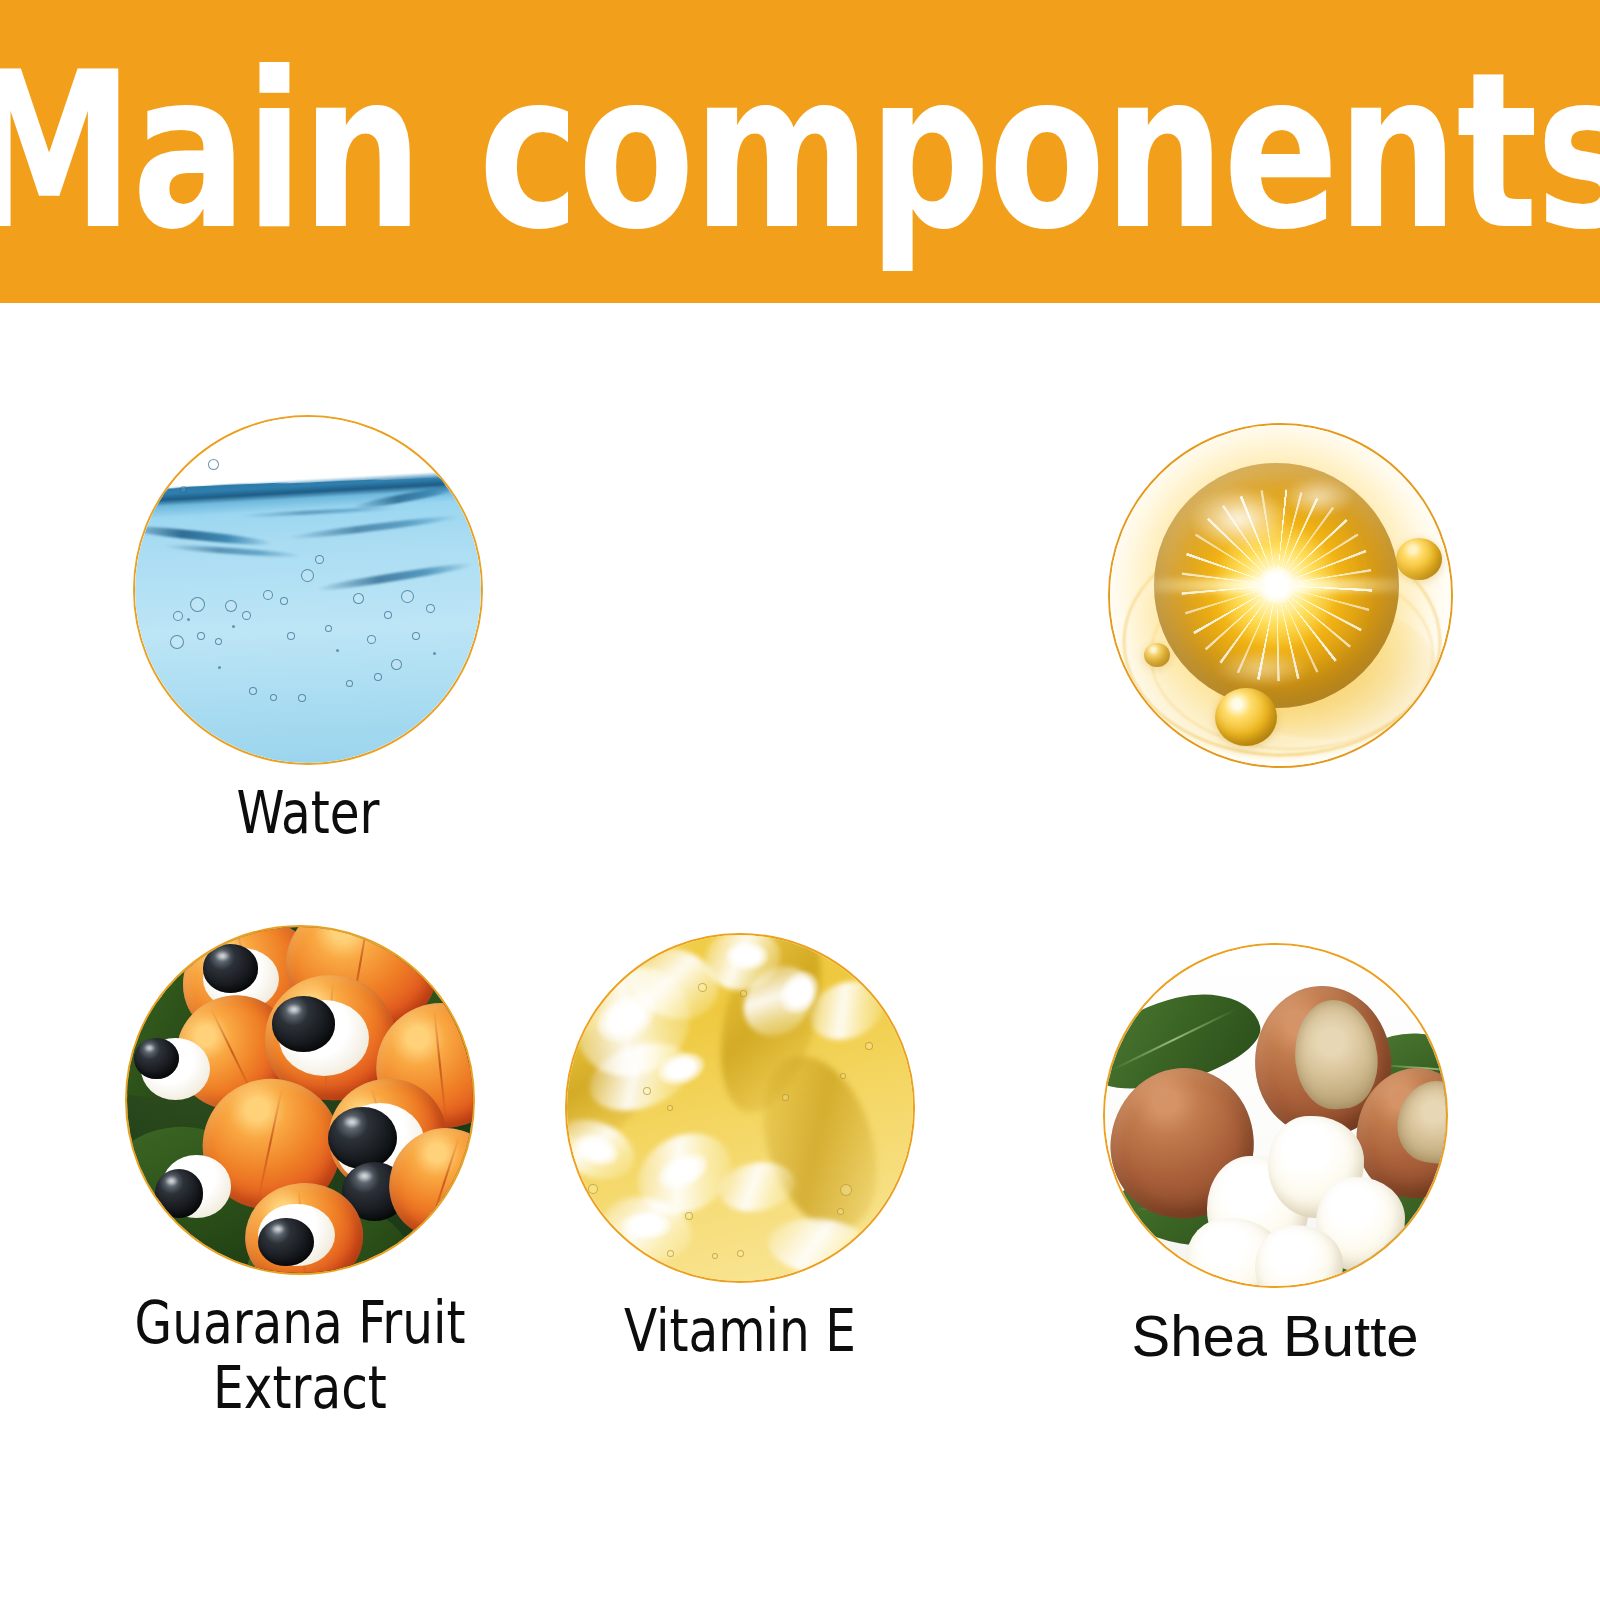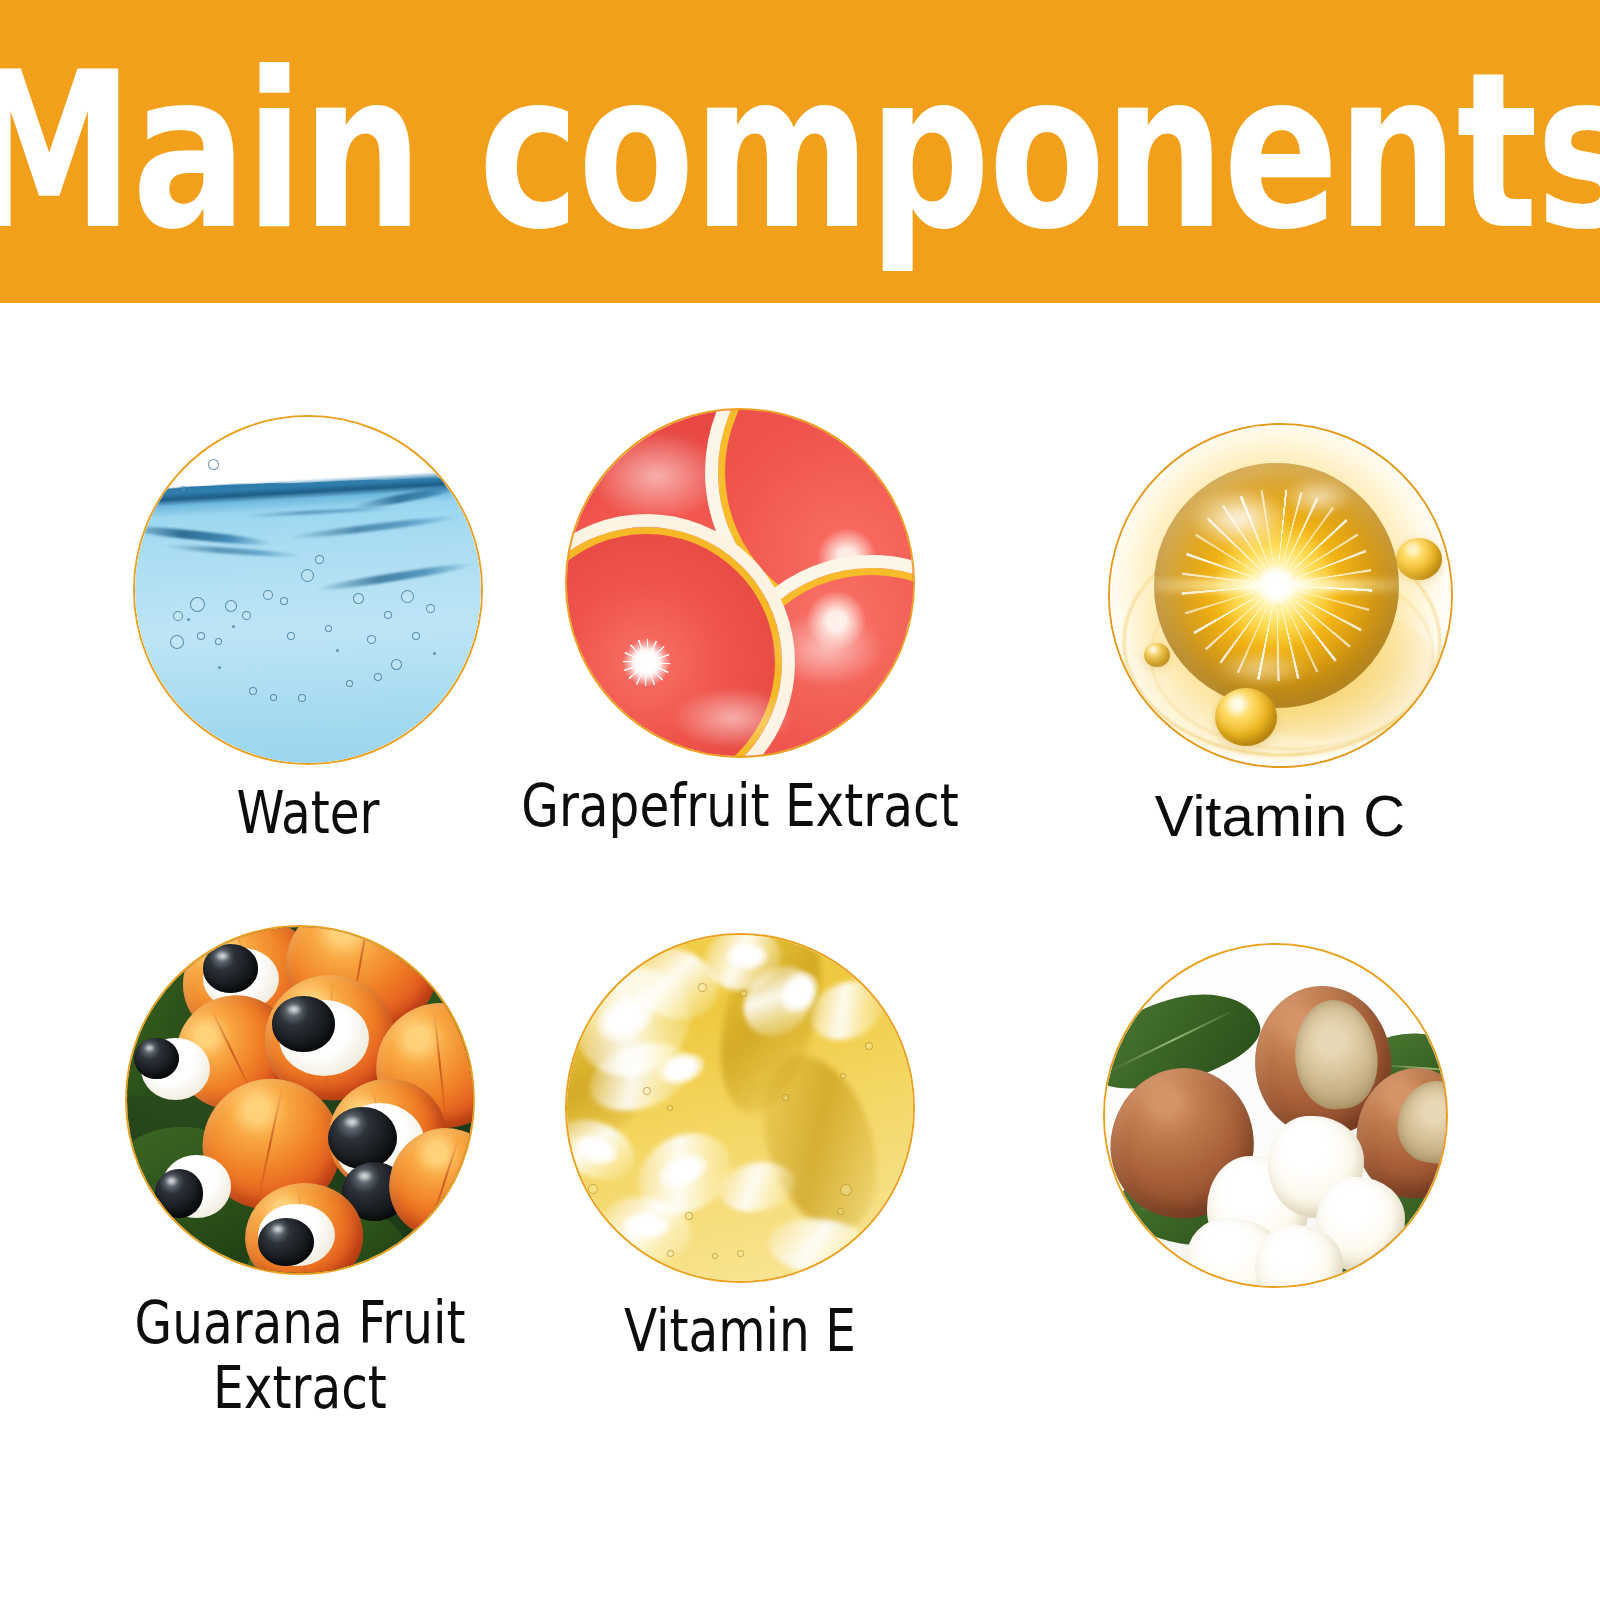--- a/index.html
+++ b/index.html
@@ -497,35 +497,20 @@
           <div class="bubble dot" style="left:28%;top:60%;width:3px;height:3px;"></div>
           <div class="bubble dot" style="left:58%;top:67%;width:3px;height:3px;"></div>
           <div class="bubble dot" style="left:86%;top:68%;width:3px;height:3px;"></div>
           <div class="bubble dot" style="left:24%;top:72%;width:3px;height:3px;"></div>
         </div>
       </div>
     </div>
     <div class="item-label label-condensed">Water</div>
   </div>
 
-  <div class="item" id="item-1">
-    <div class="circle-wrap">
-      <div class="circle">
-        <div class="art-grapefruit">
-          <div class="gf-slice gf-s2"></div>
-          <div class="gf-slice gf-s3"></div>
-          <div class="gf-slice gf-s1"></div>
-          <div class="gf-gloss" style="left:6%;top:6%;width:40%;height:26%;"></div>
-          <div class="gf-gloss" style="left:58%;top:58%;width:34%;height:22%;"></div>
-          <div class="gf-gloss" style="left:30%;top:80%;width:36%;height:18%;"></div>
-        </div>
-      </div>
-    </div>
-    <div class="item-label label-condensed">Grapefruit Extract</div>
-  </div>
 
   <div class="item" id="item-2">
     <div class="circle-wrap">
       <div class="circle ring-thin">
         <div class="art-vitc">
           <div class="vitc-pool"></div>
           <div class="vitc-pool2"></div>
           <div class="vitc-ring" style="left:4%;top:30%;width:92%;height:66%;"></div>
           <div class="vitc-ring" style="left:12%;top:40%;width:82%;height:54%;opacity:.5;"></div>
           <div class="vitc-drop" style="left:84%;top:33%;width:46px;height:42px;"></div>
@@ -535,21 +520,20 @@
             <div class="vitc-core"></div>
             <div class="vitc-spec" style="left:14%;top:10%;width:42%;height:26%;"></div>
             <div class="vitc-spec" style="left:52%;top:6%;width:30%;height:16%;opacity:.7;"></div>
             <div class="vitc-spec" style="left:24%;top:76%;width:40%;height:16%;opacity:.5;"></div>
           </div>
           <div class="vitc-drop" style="left:31%;top:77%;width:62px;height:58px;"></div>
           <div class="vitc-drop" style="left:10%;top:64%;width:26px;height:24px;opacity:.85;"></div>
         </div>
       </div>
     </div>
-    <div class="item-label label-regular">Vitamin C</div>
   </div>
 
   <div class="item" id="item-4">
     <div class="circle-wrap">
       <div class="circle">
         <div class="art-vite">
           <div class="oil-dark" style="left:46%;top:-6%;width:26%;height:58%;transform:rotate(14deg);"></div>
           <div class="oil-dark" style="left:58%;top:34%;width:30%;height:52%;transform:rotate(-18deg);"></div>
           <div class="oil-dark" style="left:-6%;top:26%;width:28%;height:34%;transform:rotate(30deg);"></div>
           <div class="oil-swirl" style="left:2%;top:10%;width:34%;height:30%;transform:rotate(-34deg);"></div>
@@ -650,15 +634,16 @@
           <div class="sh-nut" style="left:2%;top:36%;width:42%;height:44%;transform:rotate(8deg);"></div>
 
           <div class="sh-butter" style="left:30%;top:62%;width:30%;height:32%;"></div>
           <div class="sh-butter" style="left:48%;top:50%;width:28%;height:30%;"></div>
           <div class="sh-butter" style="left:62%;top:68%;width:26%;height:28%;"></div>
           <div class="sh-butter" style="left:24%;top:80%;width:28%;height:26%;"></div>
           <div class="sh-butter" style="left:44%;top:82%;width:26%;height:26%;"></div>
         </div>
       </div>
     </div>
+    <div class="item-label label-regular">Shea Butte</div>
   </div>
 
 </div>
 
 </body></html>

